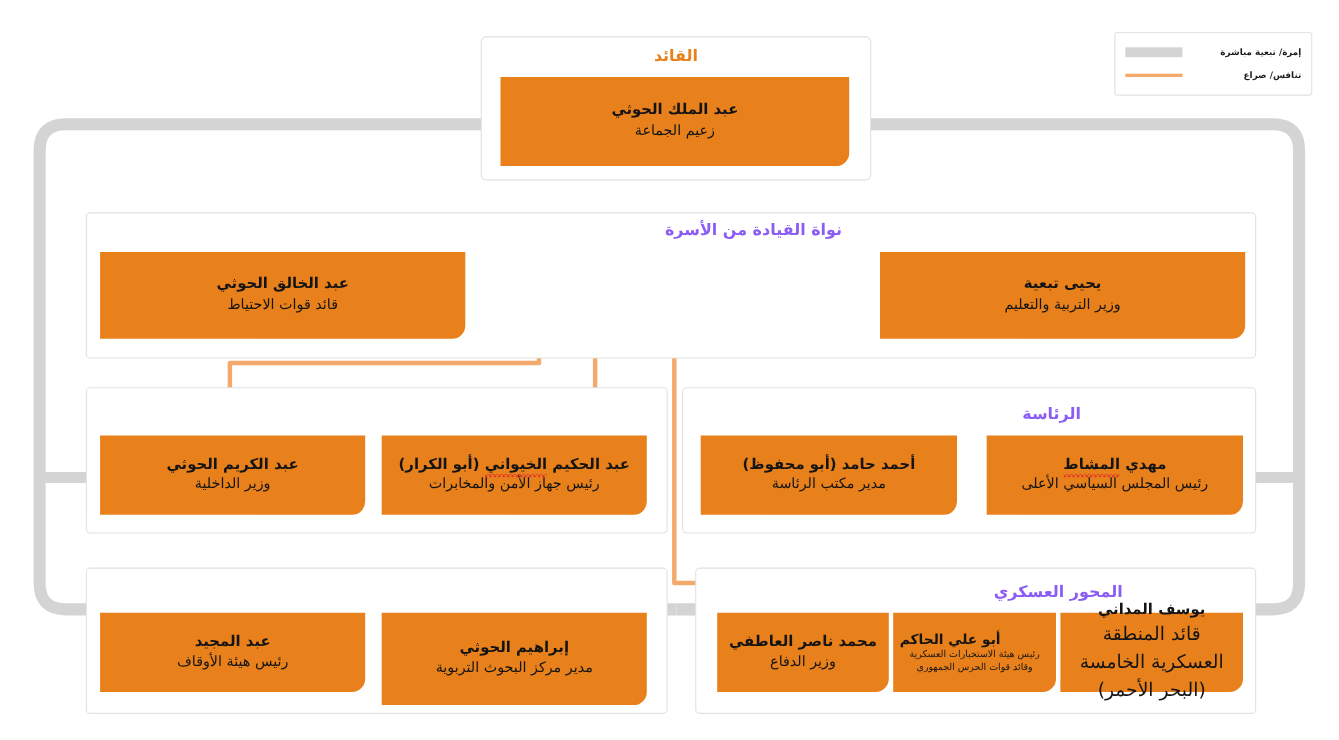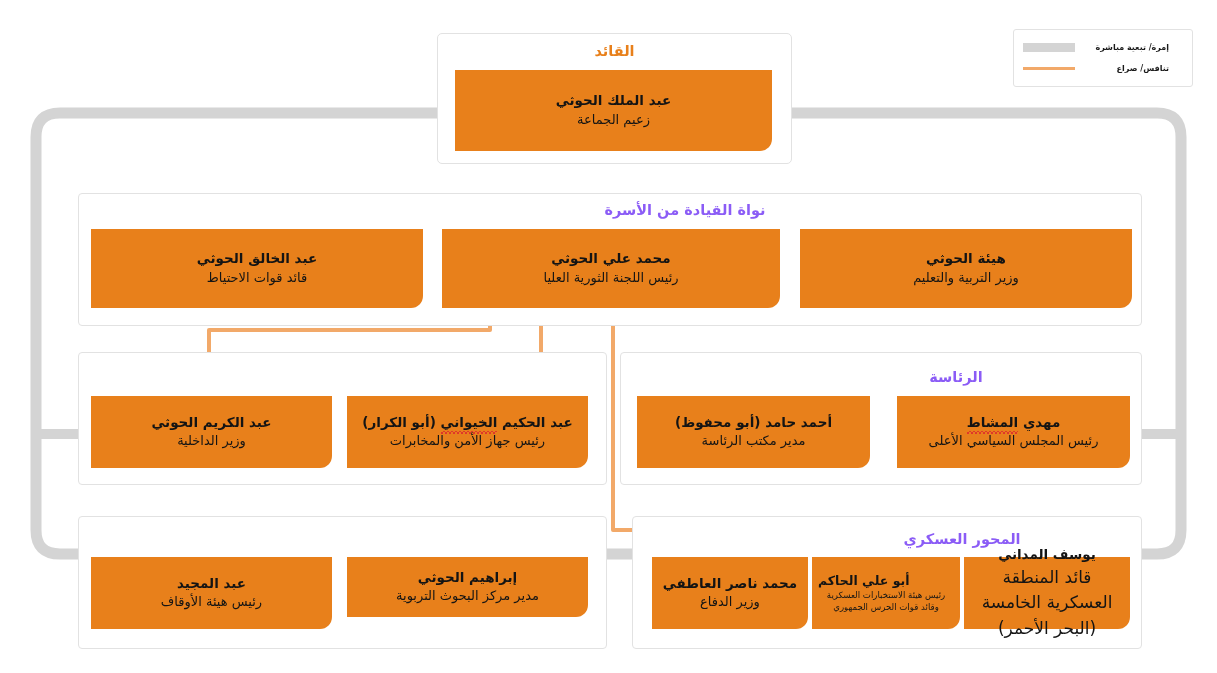--- a/index.html
+++ b/index.html
@@ -93,21 +93,21 @@
   }
 
   
   .legend{
     position:absolute;
     left:1013px;top:29px;width:180px;height:58px;
     background:#ffffff;
     border:1px solid #e2e2e2;
     border-radius:3px;
     box-sizing:border-box;
-    padding:7px 23px 0 9px;
+    padding:7px 9px 0 9px;
   }
   .legend-row{
     display:flex;
     align-items:center;
     justify-content:space-between;
     height:21px;
   }
   .legend-label{
     font-size:8px;
     font-weight:bold;
@@ -155,26 +155,22 @@
   </div>
   <div class="card" style="left:455px;top:70px;width:317px;height:81px;">
     <div class="nm">عبد الملك الحوثي</div>
     <div class="rl">زعيم الجماعة</div>
   </div>
 
   <div class="panel" style="left:78px;top:193px;width:1064px;height:133px;"></div>
   <div class="panel-title" style="left:78px;top:202px;width:1064px;">نواة القيادة من الأسرة</div>
 
   <div class="card" style="left:800px;top:229px;width:332px;height:79px;">
-    <div class="nm">هيئة الحوثي</div>
+    <div class="nm">يحيى تبعية</div>
     <div class="rl">وزير التربية والتعليم</div>
-  </div>
-  <div class="card" style="left:442px;top:229px;width:338px;height:79px;">
-    <div class="nm">محمد علي الحوثي</div>
-    <div class="rl">رئيس اللجنة الثورية العليا</div>
   </div>
   <div class="card" style="left:91px;top:229px;width:332px;height:79px;">
     <div class="nm">عبد الخالق الحوثي</div>
     <div class="rl">قائد قوات الاحتياط</div>
   </div>
 
   <div class="panel" style="left:78px;top:352px;width:529px;height:133px;"></div>
   <div class="panel-title" style="left:78px;top:369px;width:529px;">الأمن والاستخبارات</div>
 
   <div class="card" style="left:347px;top:396px;width:241px;height:72px;">
@@ -198,21 +194,21 @@
     <div class="rl">رئيس المجلس السياسي الأعلى</div>
   </div>
   <div class="card" style="left:637px;top:396px;width:233px;height:72px;">
     <div class="nm">أحمد حامد  (أبو محفوظ)</div>
     <div class="rl">مدير مكتب الرئاسة</div>
   </div>
 
   <div class="panel" style="left:78px;top:516px;width:529px;height:133px;"></div>
   <div class="panel-title" style="left:78px;top:531px;width:529px;">الديني والتربوي</div>
 
-  <div class="card" style="left:347px;top:557px;width:241px;height:60px;">
+  <div class="card" style="left:347px;top:557px;width:241px;height:84px;">
     <div class="nm">إبراهيم الحوثي</div>
     <div class="rl">مدير مركز البحوث التربوية</div>
   </div>
   <div class="card" style="left:91px;top:557px;width:241px;height:72px;">
     <div class="nm">عبد المجيد</div>
     <div class="rl">رئيس هيئة الأوقاف</div>
   </div>
 
   <div class="panel" style="left:632px;top:516px;width:510px;height:133px;"></div>
   <div class="panel-title" style="left:632px;top:531px;width:510px;">المحور العسكري</div>

